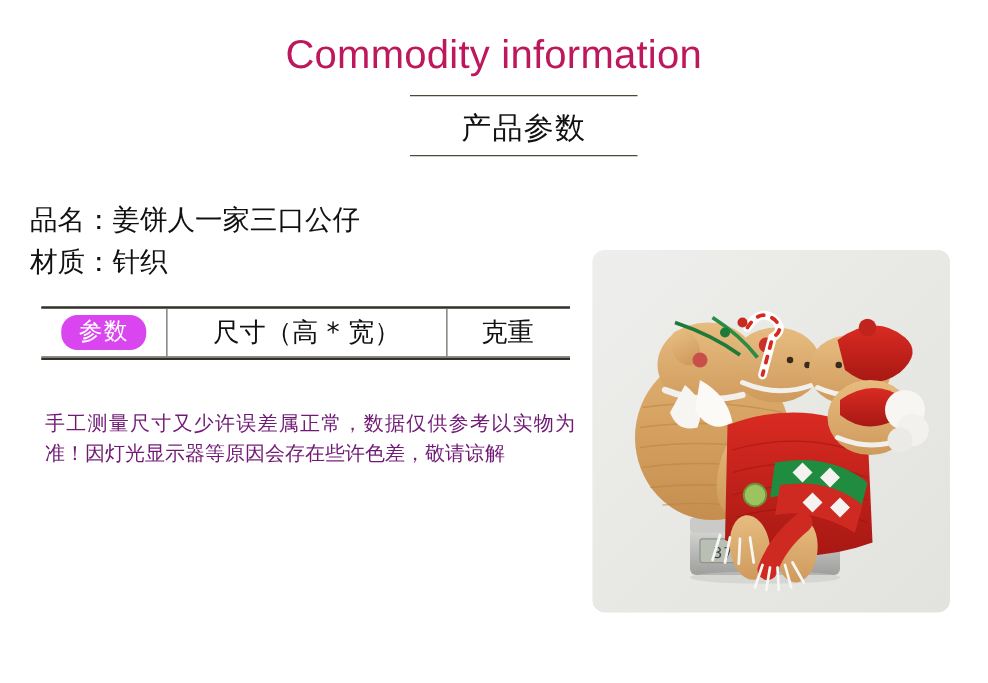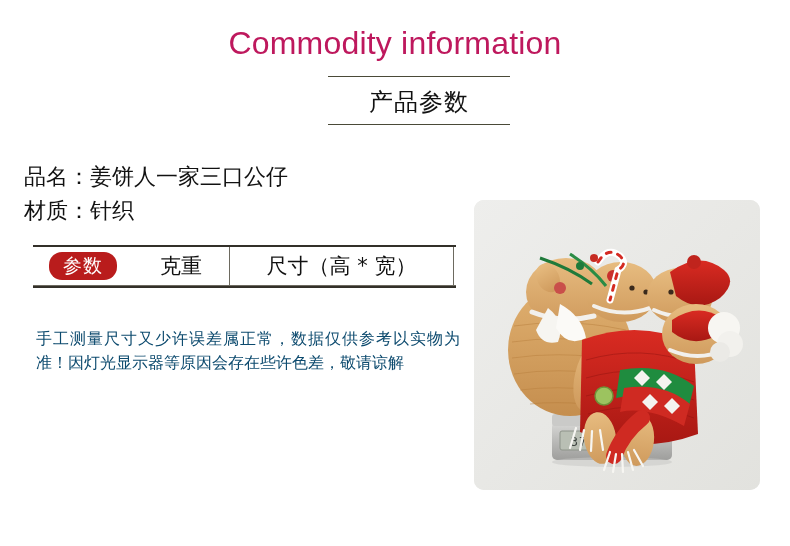--- a/index.html
+++ b/index.html
@@ -100,39 +100,39 @@
     color: #111111;
     font-family: "DejaVu Sans", "Liberation Sans", sans-serif;
     white-space: nowrap;
   }
   .c1 { width: 100px; }
   .c2 { width: 225px; border-left: 1px solid #6d6a60; border-right: 1px solid #6d6a60; }
   .c3 { width: 96px; }
 
   .pill {
     display: inline-block;
-    background: #b91c1c;
+    background: #d946ef;
     color: #ffffff;
     border-radius: 13px;
     padding: 3px 14px 4px 14px;
     font-size: 19px;
     line-height: 21px;
     letter-spacing: 1px;
     font-family: "DejaVu Sans", "Liberation Sans", sans-serif;
   }
 
   
   .footnote {
     position: absolute;
     left: 36px;
     top: 327px;
     width: 424px;
     font-size: 16px;
     line-height: 24px;
-    color: #0c4a6e;
+    color: #701a75;
     font-family: "DejaVu Sans", "Liberation Sans", sans-serif;
     text-align: justify;
   }
 
   
   .photo {
     position: absolute;
     left: 474px;
     top: 200px;
     width: 286px;
@@ -159,22 +159,22 @@
   <div class="spec-list">
     <div class="spec-line">品名：姜饼人一家三口公仔</div>
     <div class="spec-line">材质：针织</div>
   </div>
 
   <div class="spec-table">
     <div class="t-row head">
       <div class="t-cell c1">
         <span class="pill">参数</span>
       </div>
+      <div class="t-cell c2">尺寸（高 * 宽）</div>
       <div class="t-cell c3">克重</div>
-      <div class="t-cell c2">尺寸（高 * 宽）</div>
     </div>
   </div>
 
   <div class="footnote">手工测量尺寸又少许误差属正常，数据仅供参考以实物为准！因灯光显示器等原因会存在些许色差，敬请谅解</div>
 
   <div class="photo">
     <svg width="286" height="290" viewBox="0 0 286 290">
       <defs>
         <linearGradient id="bg" x1="0" y1="0" x2="1" y2="1">
           <stop offset="0%" stop-color="#eeeeec"></stop>

